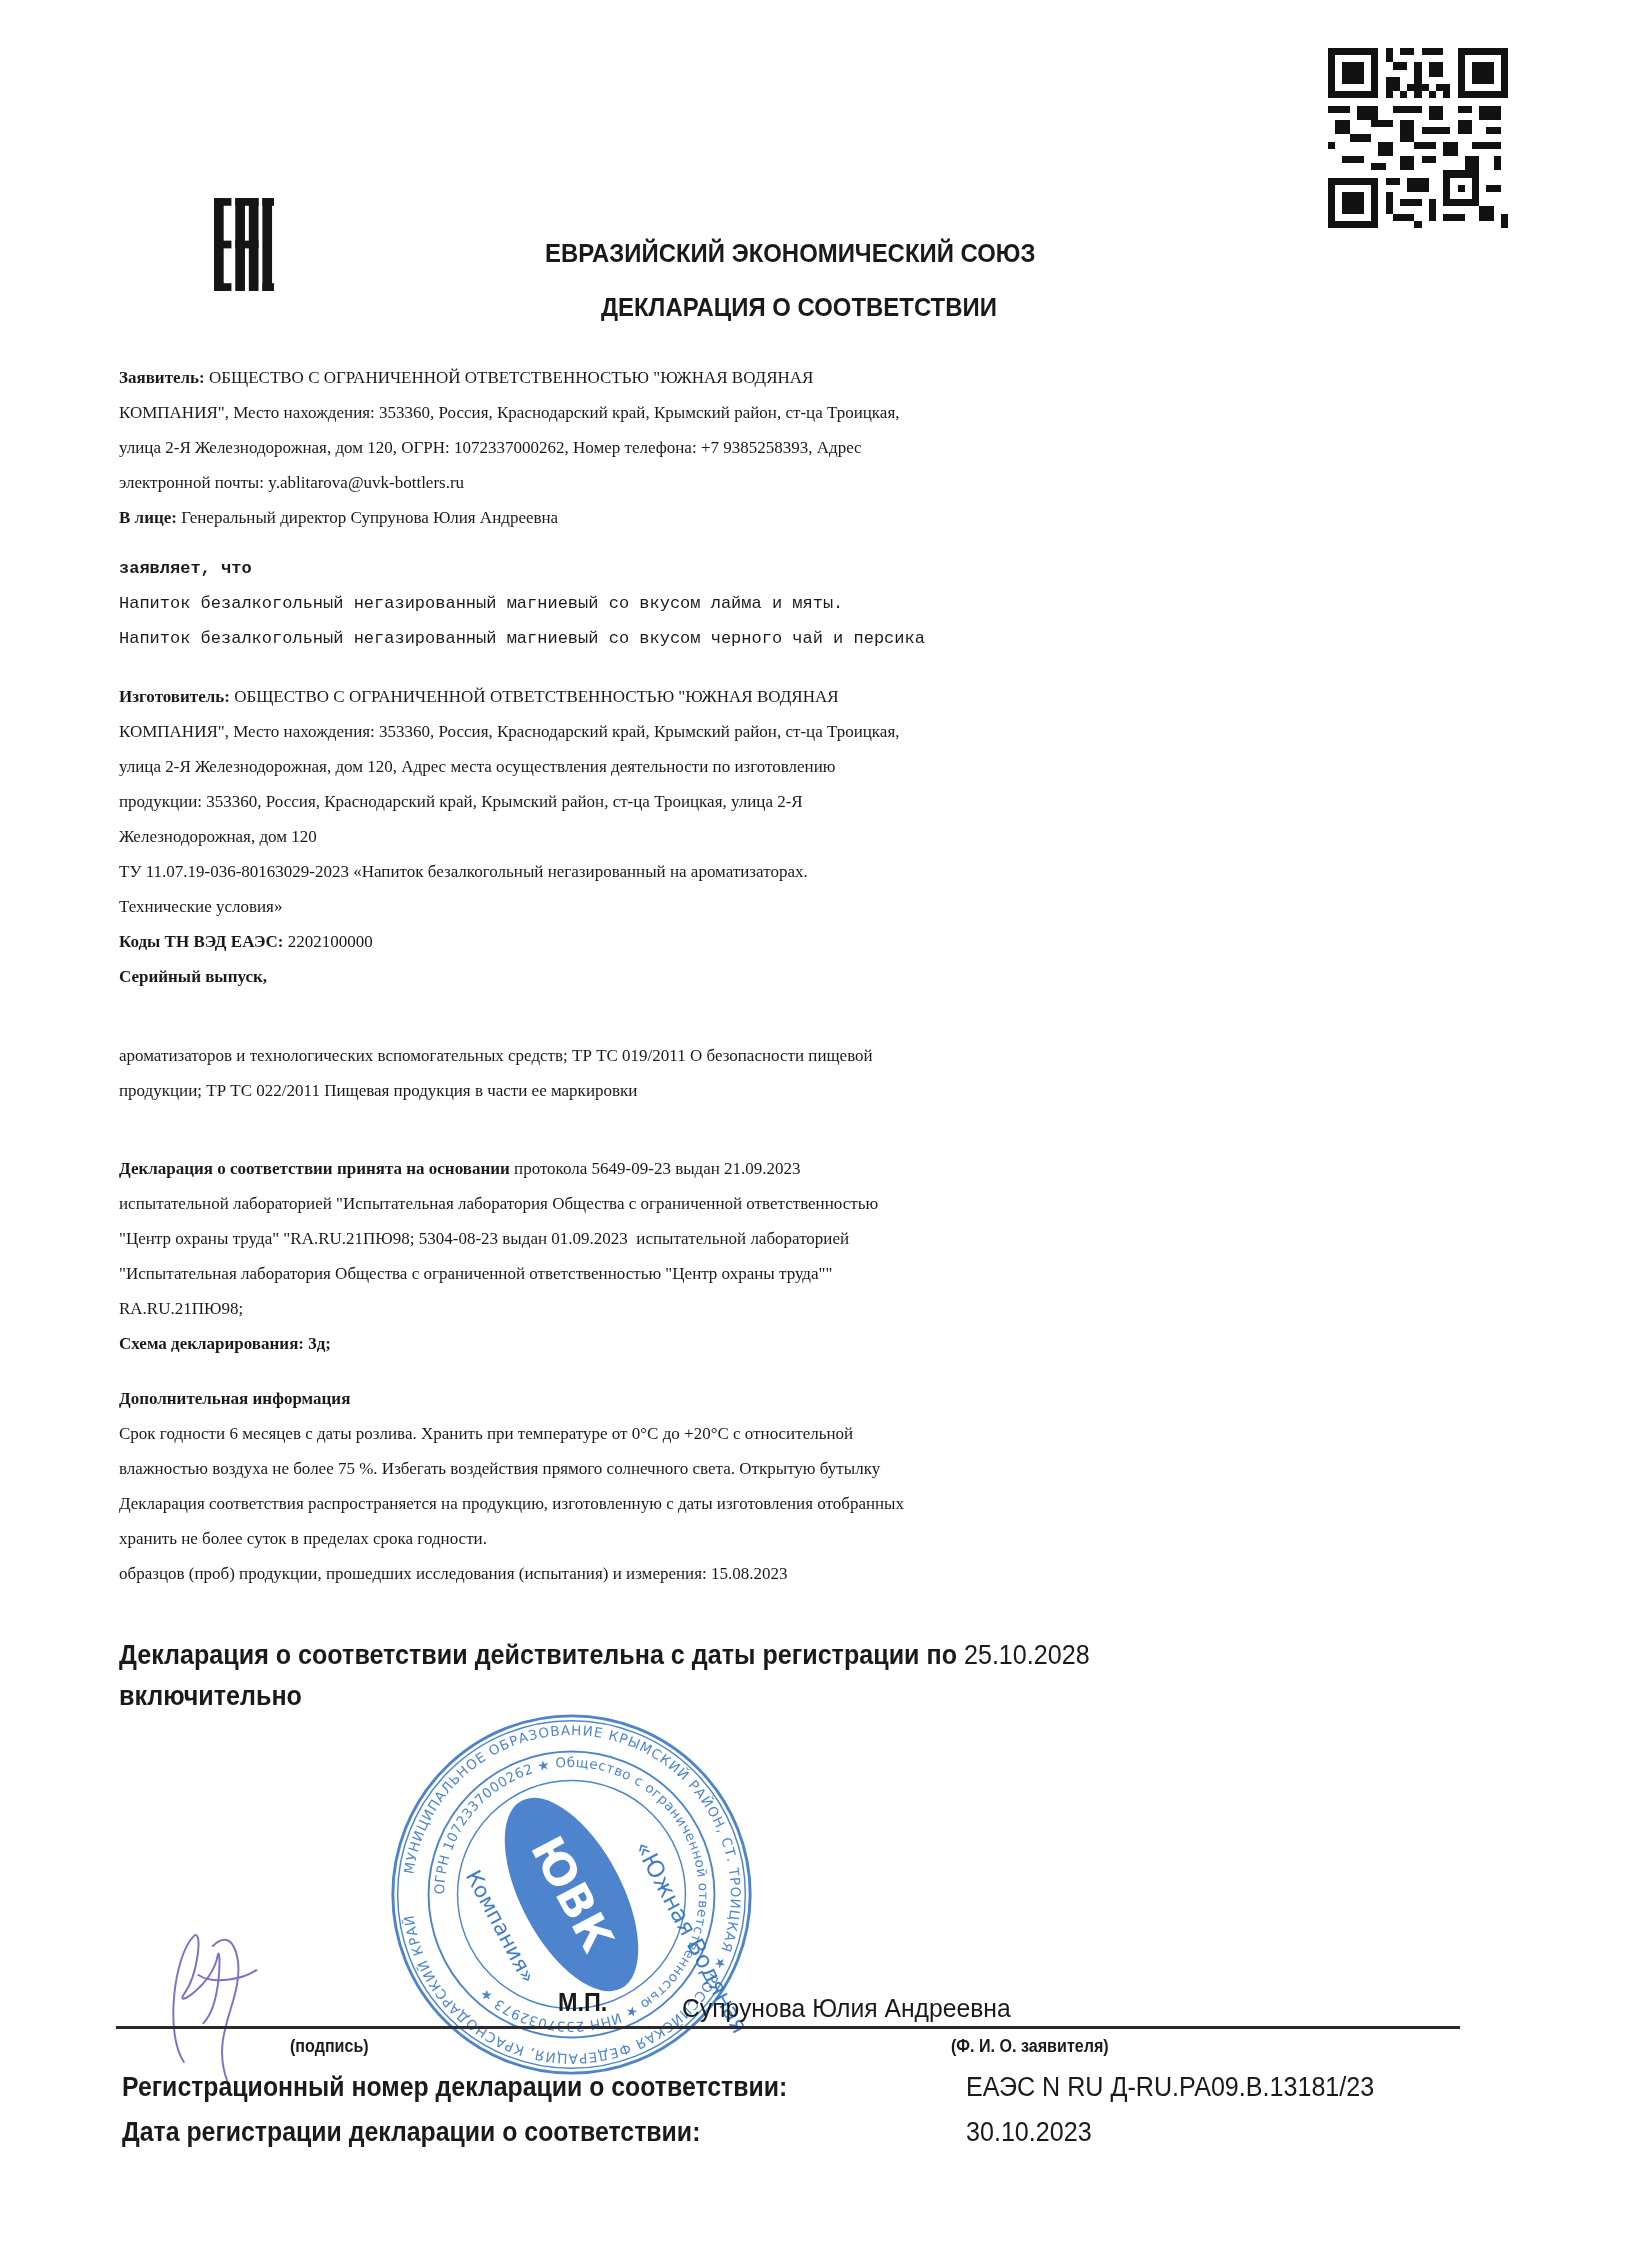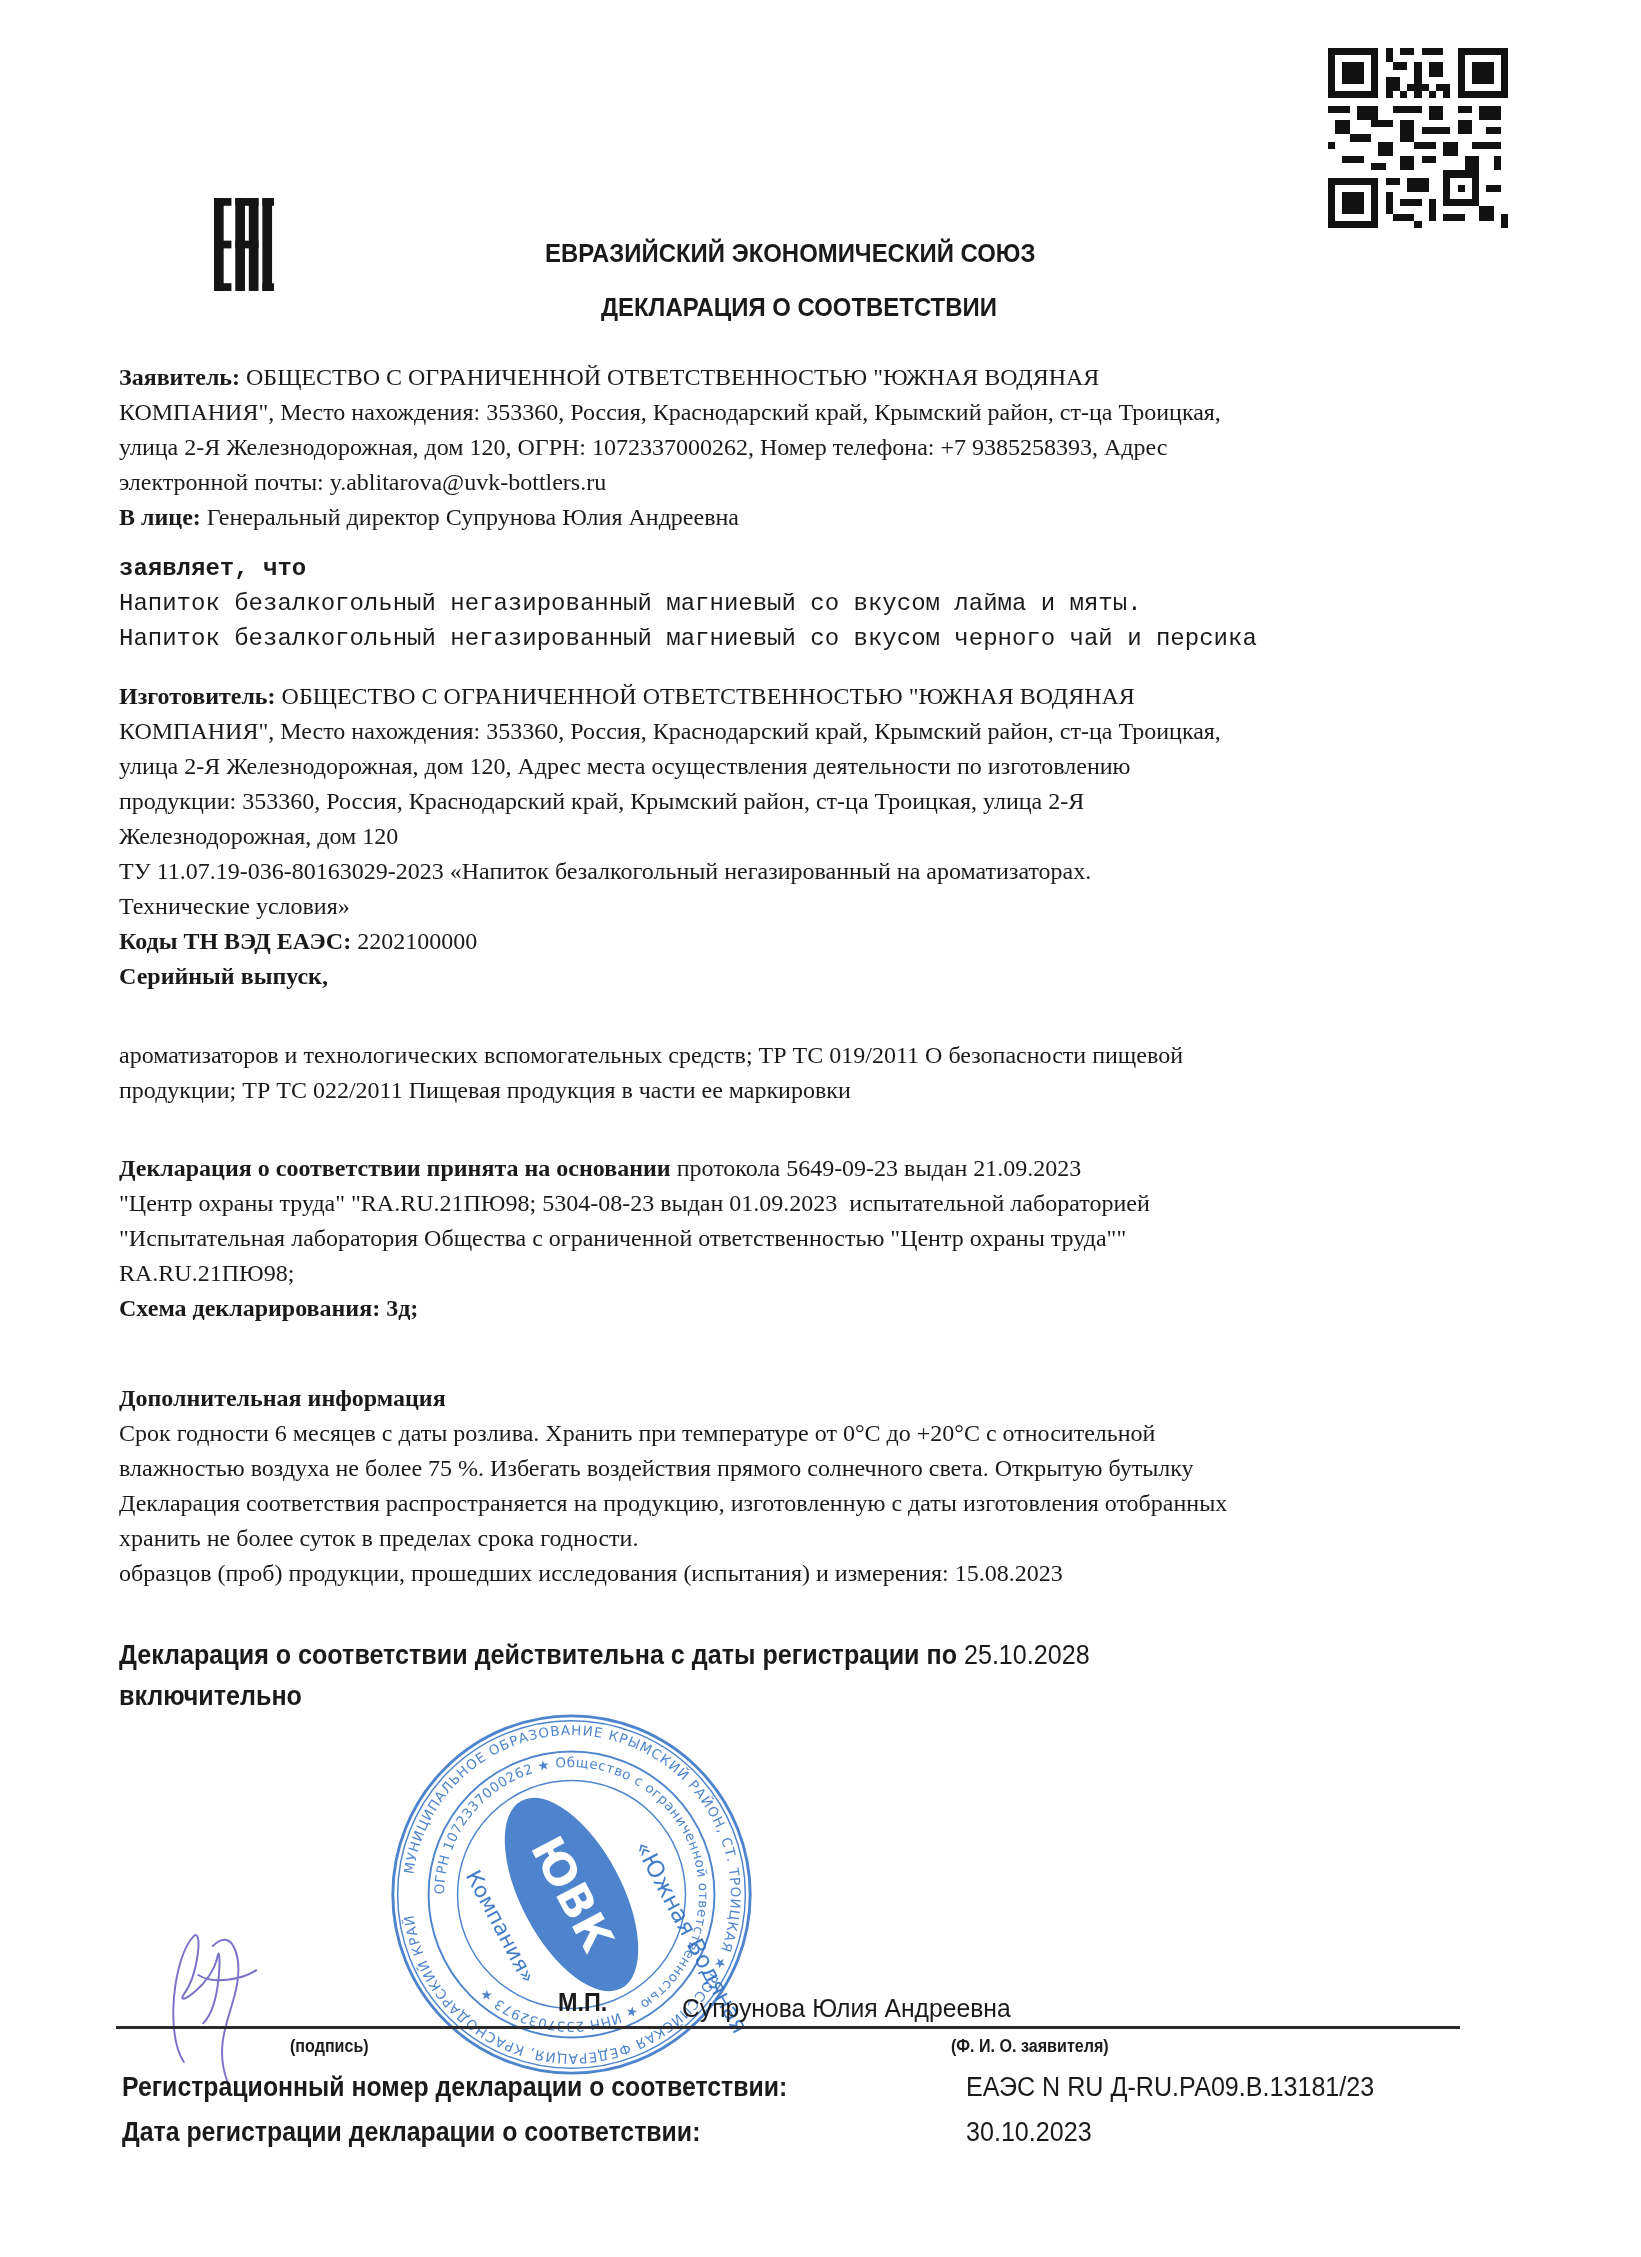--- a/index.html
+++ b/index.html
@@ -13,21 +13,21 @@
   .qr { left: 1328px; top: 48px; width: 180px; height: 180px; }
   .hdr {
     font-family: "Liberation Sans", "DejaVu Sans", sans-serif;
     font-weight: bold; font-size: 26px; color: #1a1a1a; letter-spacing: 0px;
     transform: scaleX(0.92); transform-origin: left center; white-space: nowrap;
   }
   .hdr-union { left: 545px; top: 238px; }
   .hdr-decl { left: 601px; top: 292px; }
 
   .body-text {
-    left: 119px; width: 1390px; font-size: 24px; line-height: 35px;
+    left: 119px; width: 1390px; font-size: 17px; line-height: 35px;
   }
   .body-text p { margin: 0; }
   .b { font-weight: bold; }
 
   .validity {
     left: 119px; top: 1635px; width: 1352px;
     font-family: "Liberation Sans", "DejaVu Sans", sans-serif;
     font-weight: bold; font-size: 27px; line-height: 41px;
     transform: scaleX(0.93); transform-origin: left top;
   }
@@ -161,20 +161,21 @@
   <p class="b">Серийный выпуск,</p>
 </div>
 
 <div class="abs body-text" style="top:1038px;">
   <p>ароматизаторов и технологических вспомогательных средств; ТР ТС 019/2011 О безопасности пищевой</p>
   <p>продукции; ТР ТС 022/2011 Пищевая продукция в части ее маркировки</p>
 </div>
 
 <div class="abs body-text" style="top:1151px;">
   <p><span class="b">Декларация о соответствии принята на основании</span><span> протокола 5649-09-23 выдан 21.09.2023</span></p>
+  <p>испытательной лабораторией "Испытательная лаборатория Общества с ограниченной ответственностью</p>
   <p style="white-space:pre">"Центр охраны труда" "RA.RU.21ПЮ98; 5304-08-23 выдан 01.09.2023  испытательной лабораторией</p>
   <p>"Испытательная лаборатория Общества с ограниченной ответственностью "Центр охраны труда""</p>
   <p>RA.RU.21ПЮ98;</p>
   <p class="b">Схема декларирования: 3д;</p>
 </div>
 
 <div class="abs body-text" style="top:1381px;">
   <p class="b">Дополнительная информация</p>
   <p>Срок годности 6 месяцев с даты розлива. Хранить при температуре от 0°С до +20°С с относительной</p>
   <p>влажностью воздуха не более 75 %. Избегать воздействия прямого солнечного света. Открытую бутылку</p>

